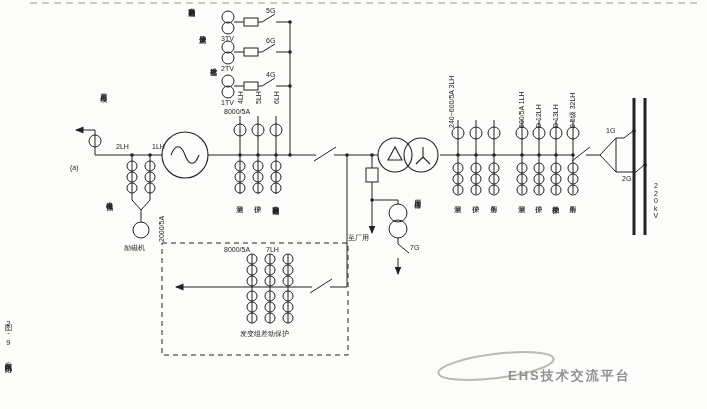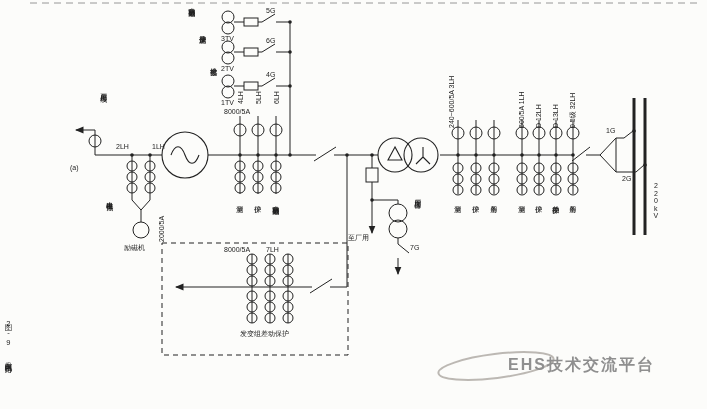--- a/index.html
+++ b/index.html
@@ -3,21 +3,21 @@
 <meta charset="utf-8">
 <style>
   html,body{margin:0;padding:0;background:#e8e8e6;}
   .page{position:relative;width:707px;height:409px;background:#fcfcfa;overflow:hidden;
         font-family:"Liberation Sans",sans-serif;}
   .page svg{position:absolute;left:0;top:0;z-index:1;}
   .lbl{position:absolute;z-index:2;color:#1b1b1b;font-size:7px;line-height:1.05;white-space:nowrap;}
   .v{writing-mode:vertical-rl;text-orientation:upright;letter-spacing:.5px;}
   .r{transform:rotate(-90deg);transform-origin:0 0;}
   .cap{font-size:7.5px;}
-  .wm{font-size:16px;font-weight:bold;color:#8f8f8f;letter-spacing:2px;}
+  .wm{font-size:13px;font-weight:bold;color:#8f8f8f;letter-spacing:2px;margin-top:12px;}
 </style>
 </head>
 <body>
 
 <div class="page">
 
 <svg width="707" height="409" viewBox="0 0 707 409">
   <defs>
     <marker id="ah" markerWidth="9" markerHeight="8" refX="7.5" refY="4" orient="auto">
       <path d="M8.5,4 L0,0.5 L0,7.5 Z" fill="#222"></path>

